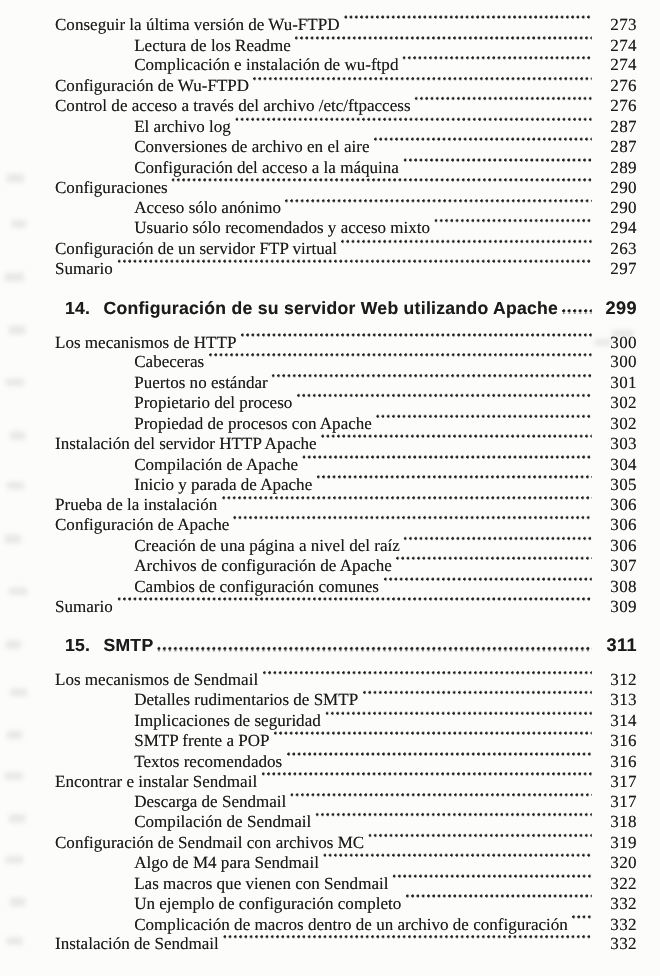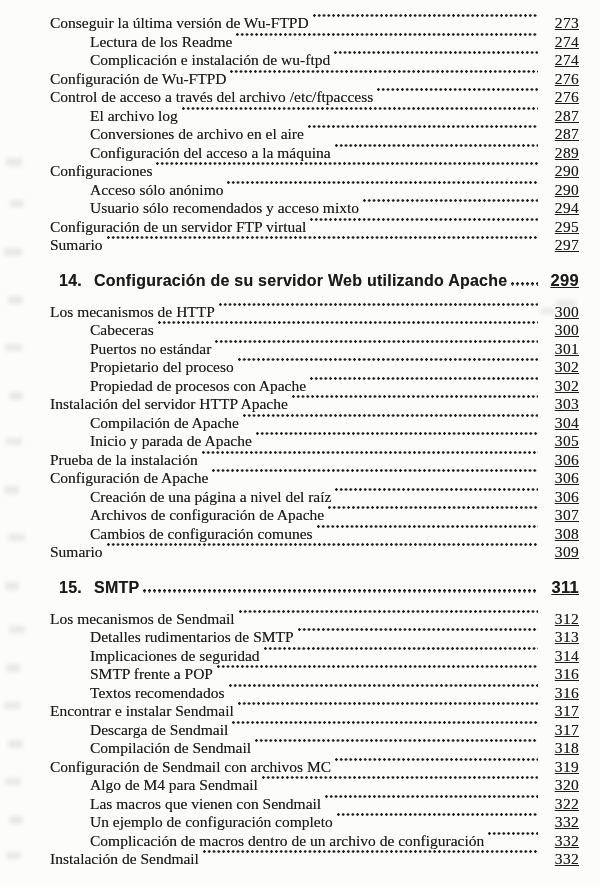--- a/index.html
+++ b/index.html
@@ -18,38 +18,37 @@
   }
   .row {
     display: flex;
     align-items: center;
     height: 18.5px;
     font-size: 15.5px;
     white-space: nowrap;
     text-shadow: 0 0 0.5px rgba(20,20,20,0.55);
   }
   .row.lvl1 { padding-left: 50px; }
-  .row.lvl2 { padding-left: 90px; }
+  .row.lvl2 { padding-left: 90px; margin-left: 32px; }
   .leader {
     flex: 1 1 auto;
     min-width: 8px;
     height: 3px;
     margin: 0 7px 0 4px;
     background-image: radial-gradient(circle at 1.4px 1.5px, #1e1e1e 1.05px, rgba(0,0,0,0) 1.5px);
     background-size: 4.8px 3px;
     background-repeat: repeat-x;
     background-position: left bottom;
     align-self: baseline;
   }
   .page-num {
     flex: 0 0 auto;
     min-width: 34px;
     text-align: right;
     letter-spacing: 0.3px;
-    text-decoration: underline;
   }
   .chapter-heading {
     display: flex;
     align-items: baseline;
     height: 23px;
     margin-top: 16px;
     margin-bottom: 9px;
     font-family: "Liberation Sans", sans-serif;
     font-weight: 700;
     font-size: 16px;
@@ -129,21 +128,21 @@
           <span class="page-num">290</span>
         </div>
         <div class="row lvl2">
           <span class="entry-title">Usuario sólo recomendados y acceso mixto</span>
           <span class="leader"></span>
           <span class="page-num">294</span>
         </div>
         <div class="row lvl1">
           <span class="entry-title">Configuración de un servidor FTP virtual</span>
           <span class="leader"></span>
-          <span class="page-num">295</span>
+          <span class="page-num">263</span>
         </div>
         <div class="row lvl1">
           <span class="entry-title">Sumario</span>
           <span class="leader"></span>
           <span class="page-num">297</span>
         </div>
       </div>
       <div class="section">
         <div class="chapter-heading">
           <span class="chapter-num">14.</span>

